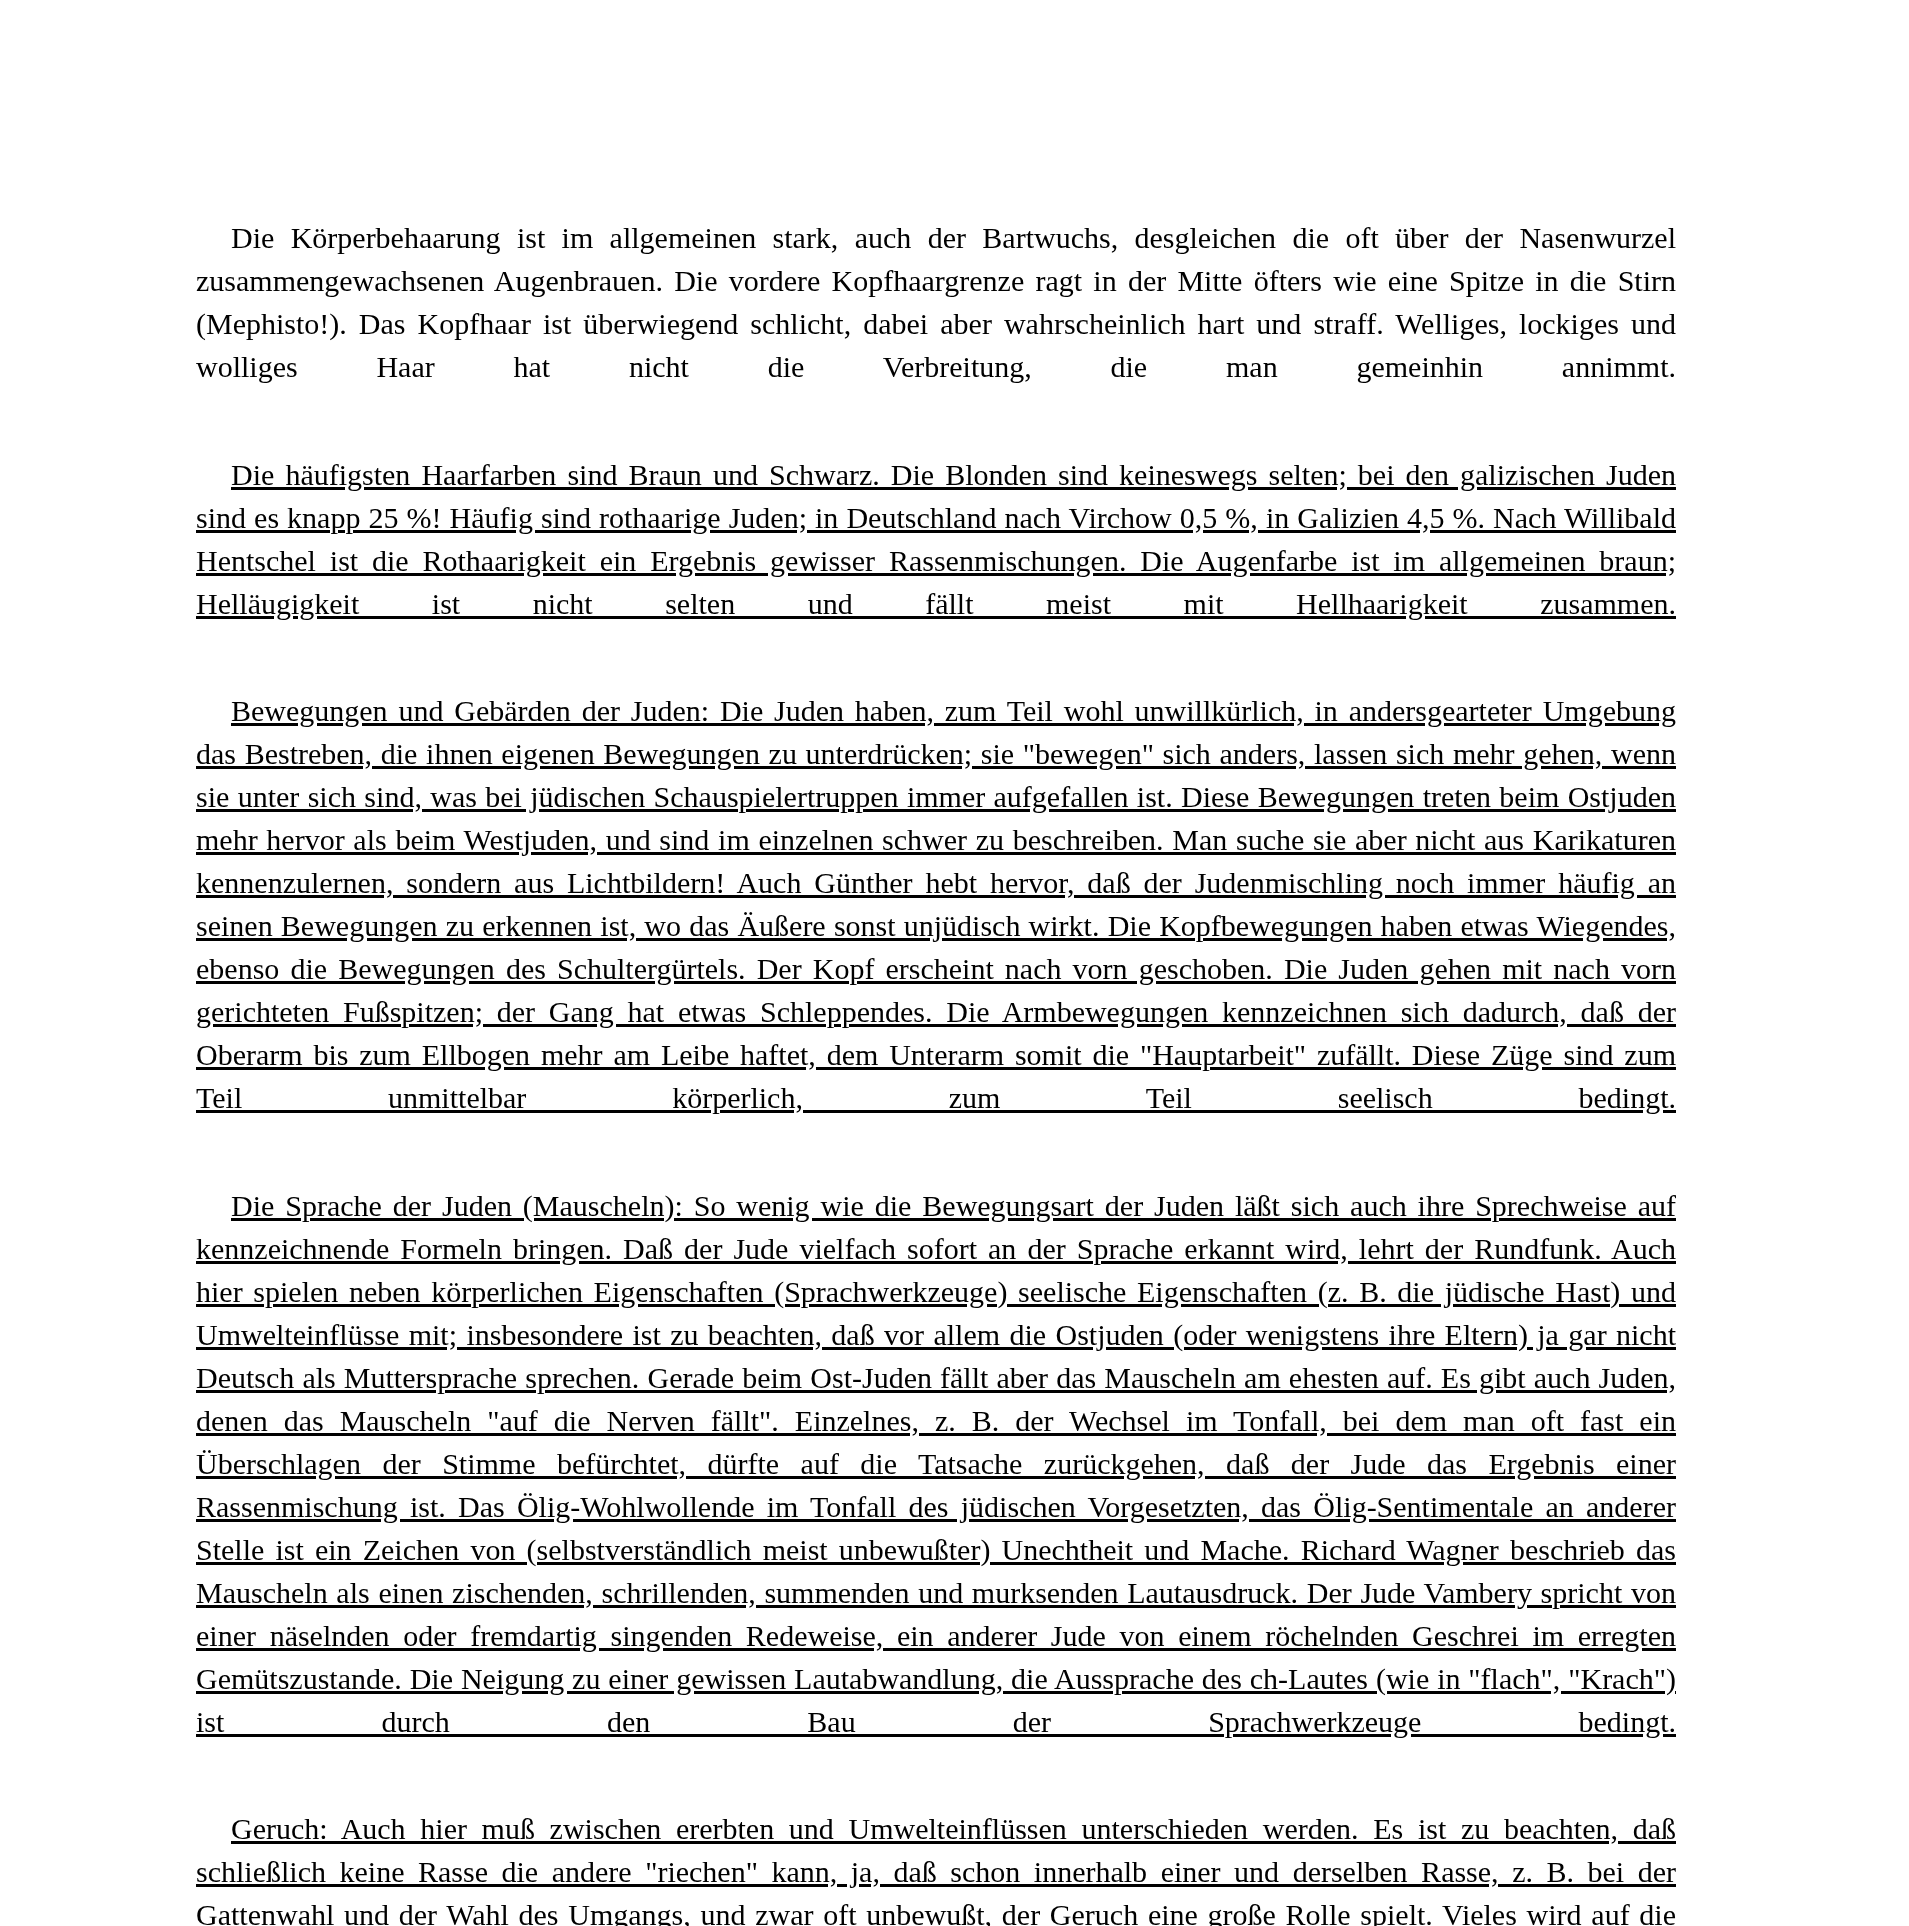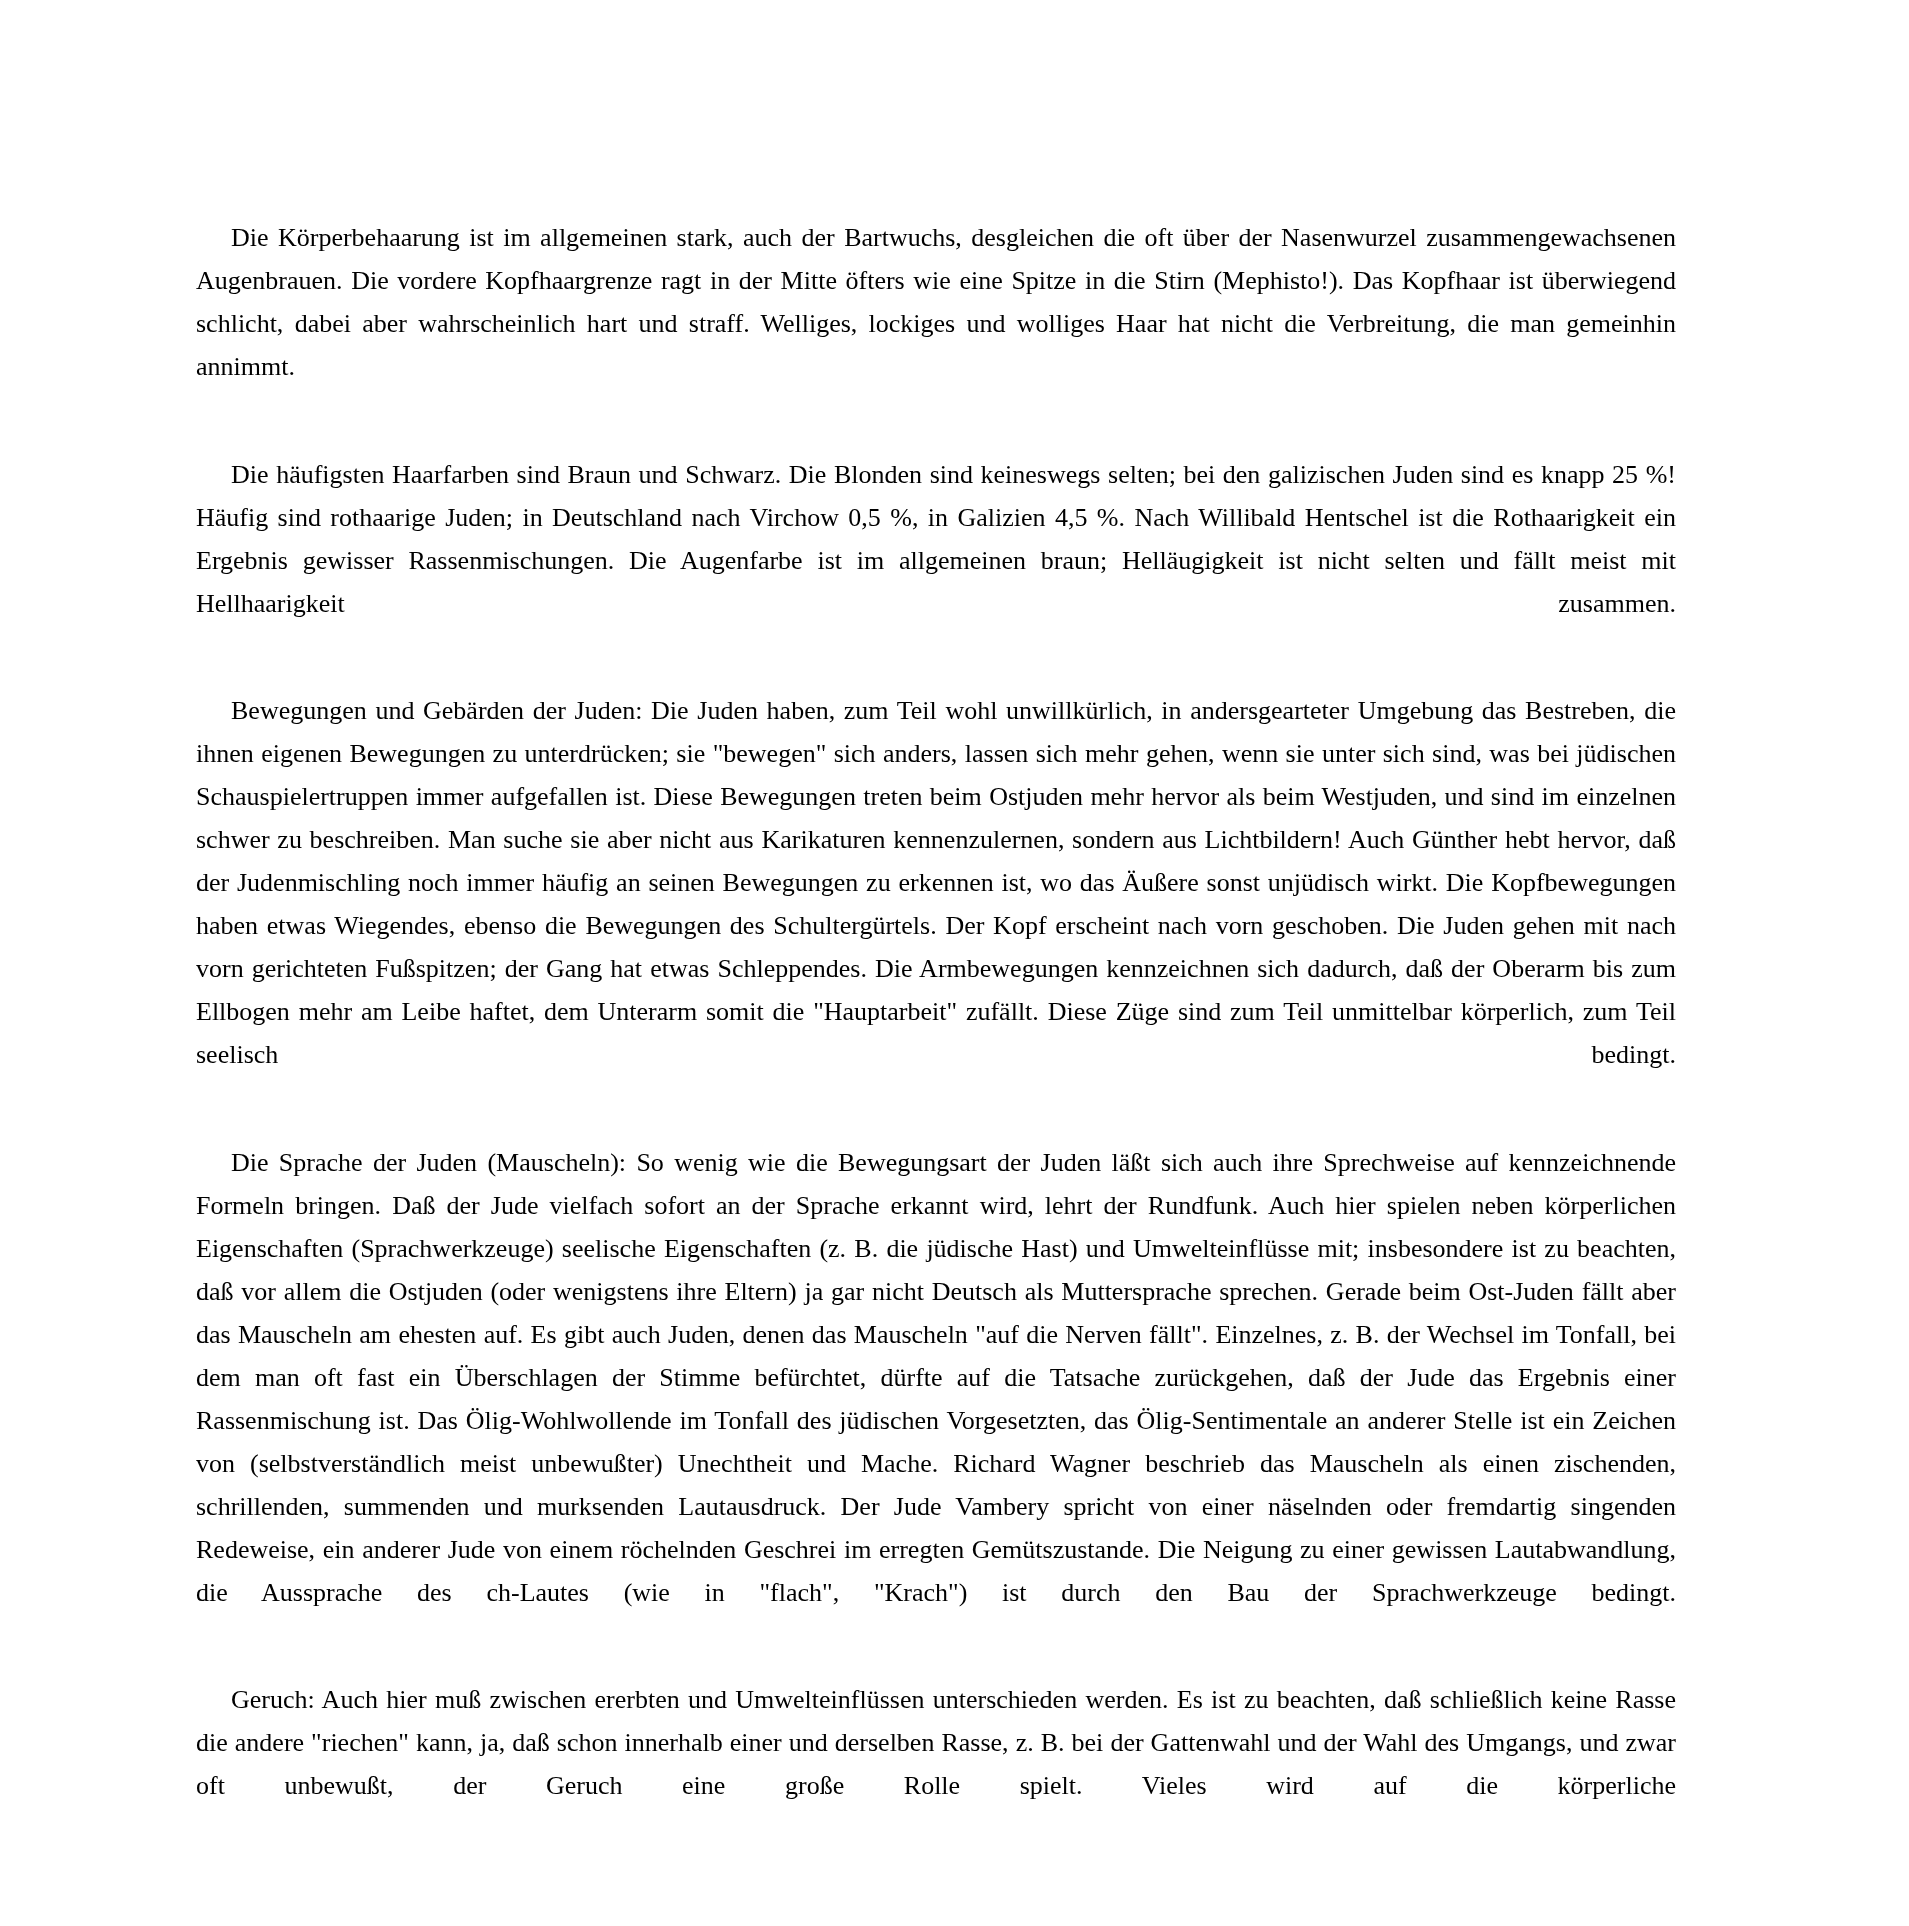--- a/index.html
+++ b/index.html
@@ -28,31 +28,32 @@
     position: absolute;
     left: 196px;
     top: 216px;
     width: 1492px;
   }
 
   .para {
     margin: 0 12px 0 0;
     text-align: justify;
     text-justify: inter-word;
-    font-size: 26px;
+    font-size: 30px;
     line-height: 43px;
     text-indent: 35px;
     hyphens: none;
     -webkit-hyphens: none;
     word-spacing: 0.01em;
   }
 
   
   .para + .para {
     margin-top: 21.6px;
+    text-decoration: underline;
   }
 
   
   .para::after {
     content: "";
     display: inline-block;
     width: 100%;
   }
 </style>
 </head>

